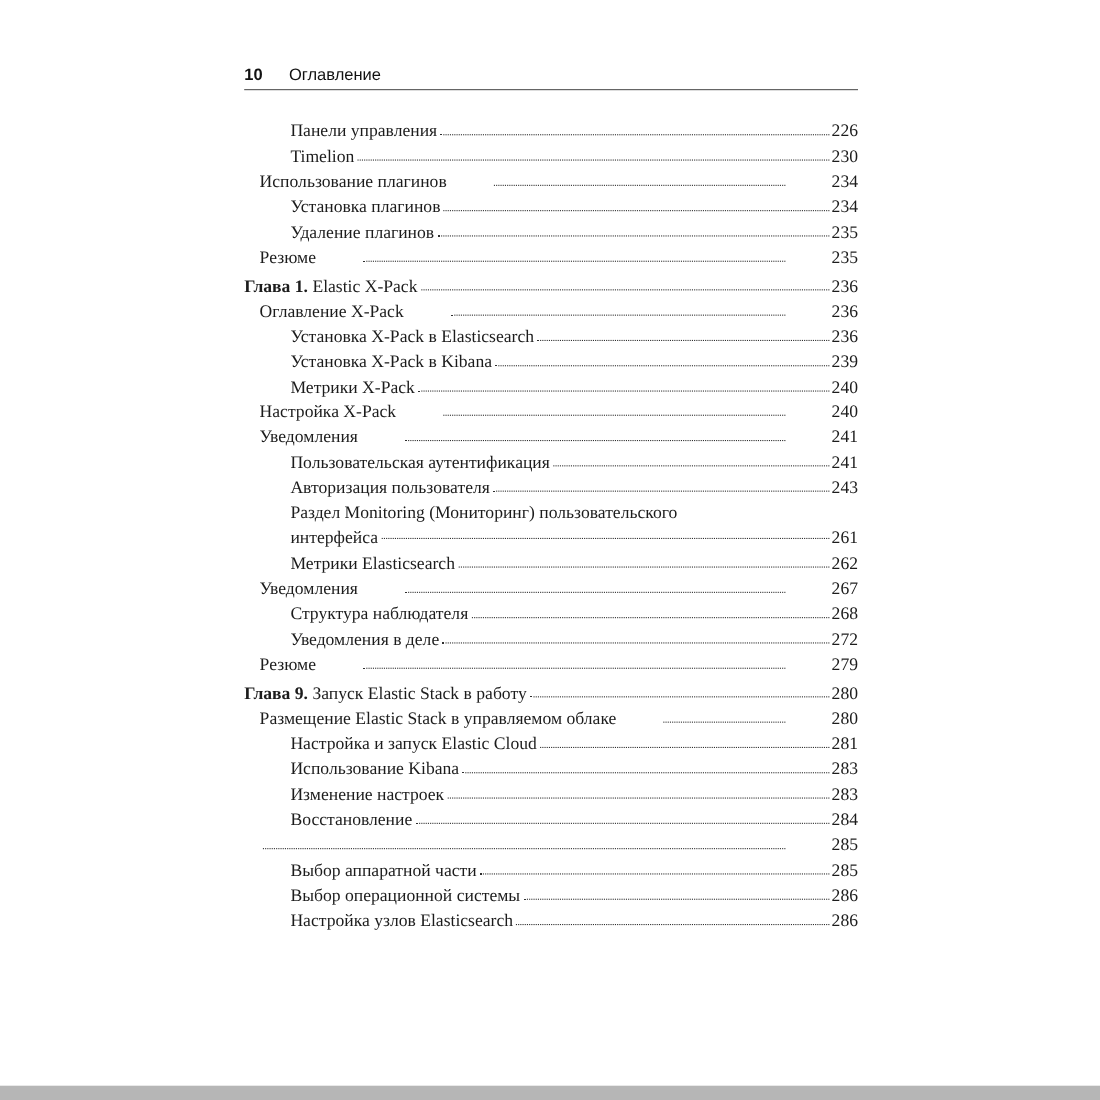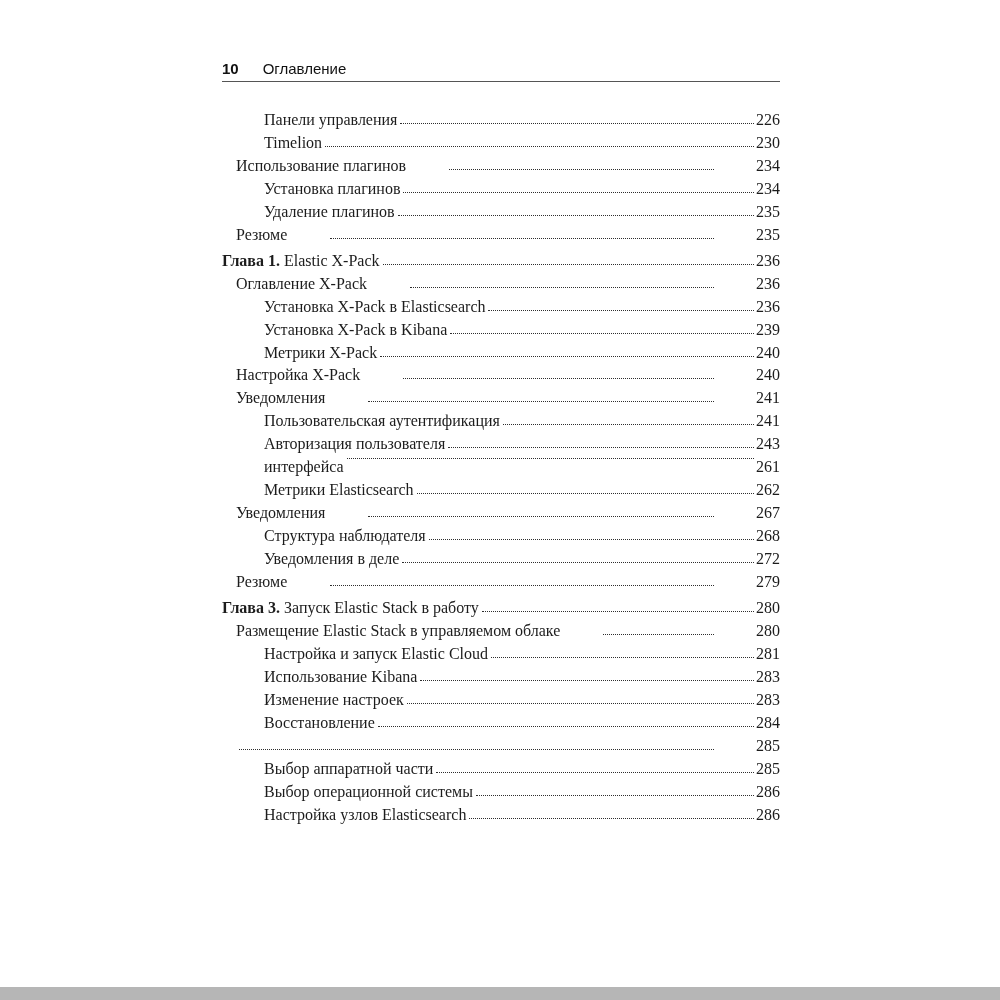--- a/index.html
+++ b/index.html
@@ -69,21 +69,21 @@
   .pg { white-space: nowrap; }
   .wrap-entry {
     display: block;
     font-size: 16px;
     line-height: 1.06;
     margin-bottom: 6px;
   }
   .wrap-entry.lvl2 { padding-left: 42px; }
   .wrap-entry .line2 {
     display: flex;
-    align-items: flex-start;
+    align-items: center;
     margin-top: 6px;
   }
   .footer-bar {
     position: absolute;
     left: 0;
     bottom: 0;
     width: 1000px;
     height: 13px;
     background: #b6b6b6;
   }
@@ -167,20 +167,21 @@
       <span class="t">Пользовательская аутентификация</span>
       <span class="leader"></span>
       <span class="pg">241</span>
     </div>
     <div class="entry lvl2">
       <span class="t">Авторизация пользователя</span>
       <span class="leader"></span>
       <span class="pg">243</span>
     </div>
     <div class="wrap-entry lvl2">
+      <div>Раздел Monitoring (Мониторинг) пользовательского</div>
       <div class="line2">
         <span class="t">интерфейса</span>
         <span class="leader"></span>
         <span class="pg">261</span>
       </div>
     </div>
     <div class="entry lvl2">
       <span class="t">Метрики Elasticsearch</span>
       <span class="leader"></span>
       <span class="pg">262</span>
@@ -199,21 +200,21 @@
       <span class="t">Уведомления в деле</span>
       <span class="leader"></span>
       <span class="pg">272</span>
     </div>
     <div class="entry lvl1">
       <span class="t">Резюме</span>
       <span class="leader"></span>
       <span class="pg">279</span>
     </div>
     <div class="entry lvl0 gap">
-      <span class="t"><b class="pfx">Глава 3.</b> Запуск Elastic Stack в работу</span>
+      <span class="t"><b class="pfx">Глава 9.</b> Запуск Elastic Stack в работу</span>
       <span class="leader"></span>
       <span class="pg">280</span>
     </div>
     <div class="entry lvl1">
       <span class="t">Размещение Elastic Stack в управляемом облаке</span>
       <span class="leader"></span>
       <span class="pg">280</span>
     </div>
     <div class="entry lvl2">
       <span class="t">Настройка и запуск Elastic Cloud</span>

